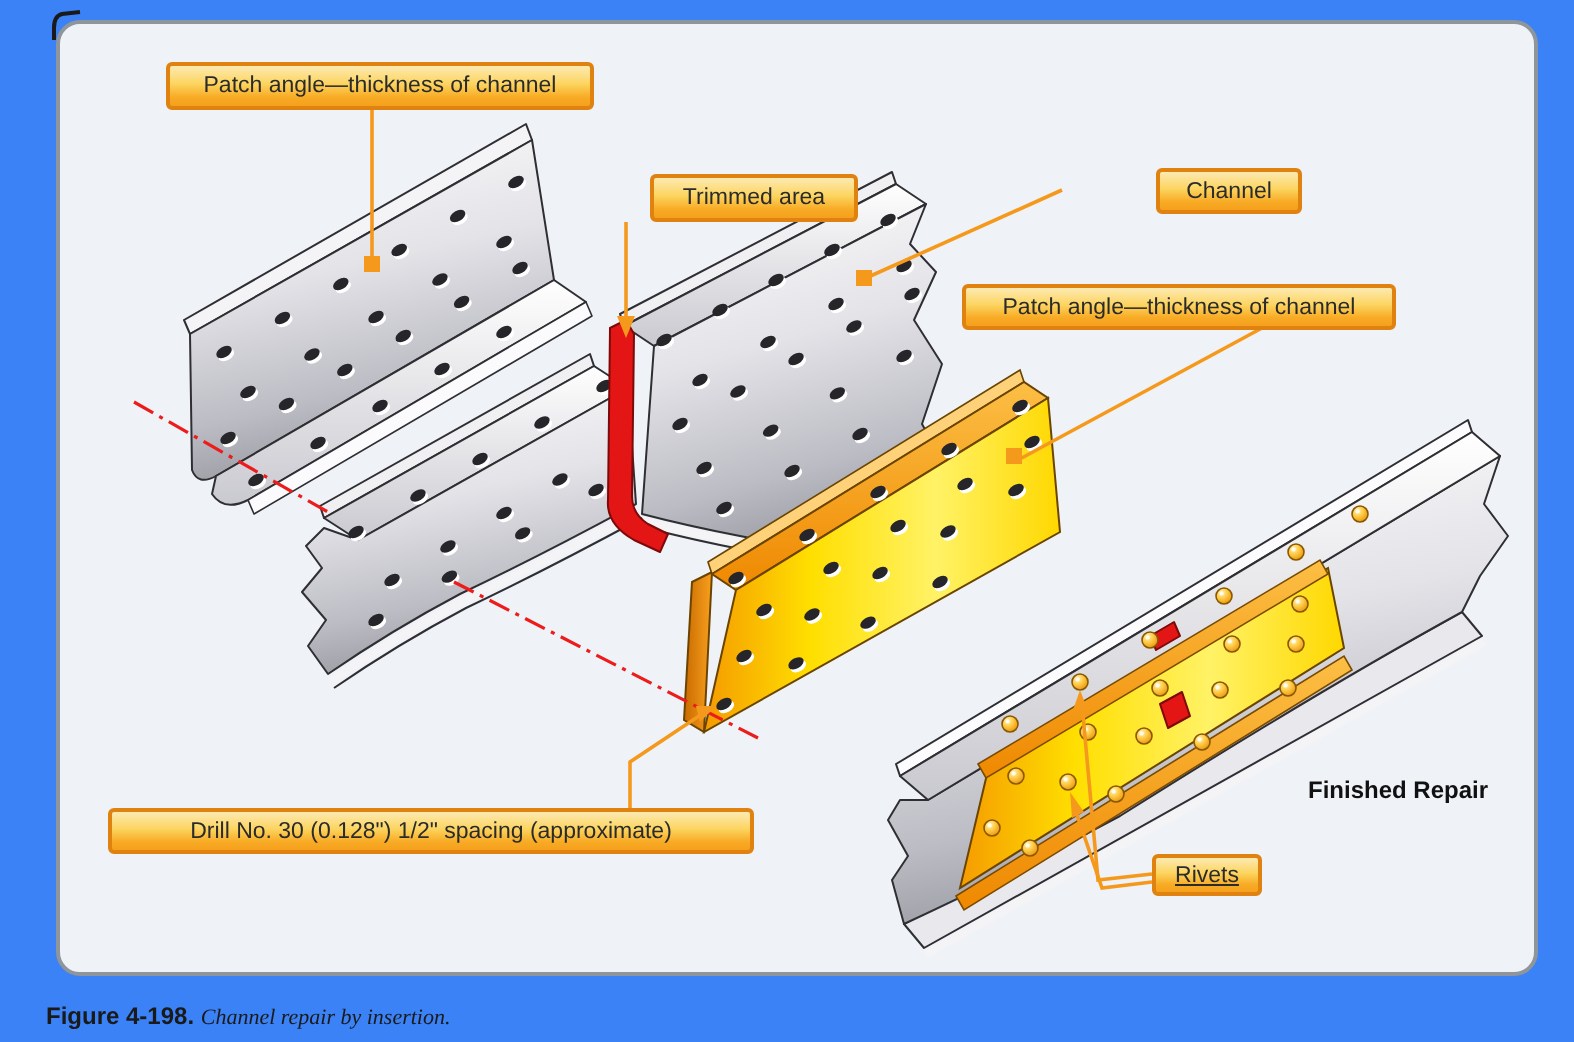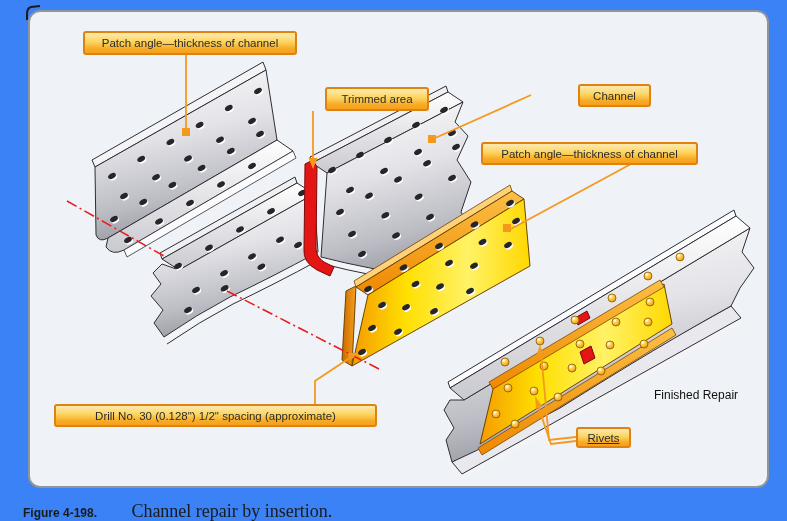--- a/index.html
+++ b/index.html
@@ -29,29 +29,29 @@
     color:#2b2b2b;
     font-size:11.5px;
     display:flex;align-items:center;justify-content:center;
     white-space:nowrap;
     text-align:center;
   }
   .plain-label{
     position:absolute;
     color:#111111;
     font-size:12px;
-    font-weight:normal;
+    font-weight:bold;
     white-space:nowrap;
   }
   #caption{
     position:absolute;left:23px;top:501px;
     font-size:12px;color:#1a1a1a;white-space:nowrap;
   }
   #caption .cap-id{font-weight:bold;font-family:Liberation Sans, sans-serif;}
-  #caption .cap-text{font-family:"Liberation Serif",serif;font-size:18px;margin-left:31px;}
+  #caption .cap-text{font-style:italic;font-family:"Liberation Serif",serif;font-size:11px;}
   
   .outline{stroke:#2e2e33;stroke-width:1;stroke-linejoin:round;}
   .thin-outline{stroke:#2e2e33;stroke-width:0.8;stroke-linejoin:round;}
   .leader{stroke:var(--leader);stroke-width:1.8;fill:none;}
   .leader-fill{fill:var(--leader);stroke:none;}
   .centerline{stroke:var(--red);stroke-width:1.6;fill:none;stroke-dasharray:11 3.5 2 3.5;}
   .redface{fill:var(--redface);stroke:#7d0a0a;stroke-width:1;stroke-linejoin:round;}
   .edge-light{stroke:#f4f4f7;stroke-width:4;fill:none;}
   .edge-dark{stroke:#2e2e33;stroke-width:1;fill:none;}
 </style>

